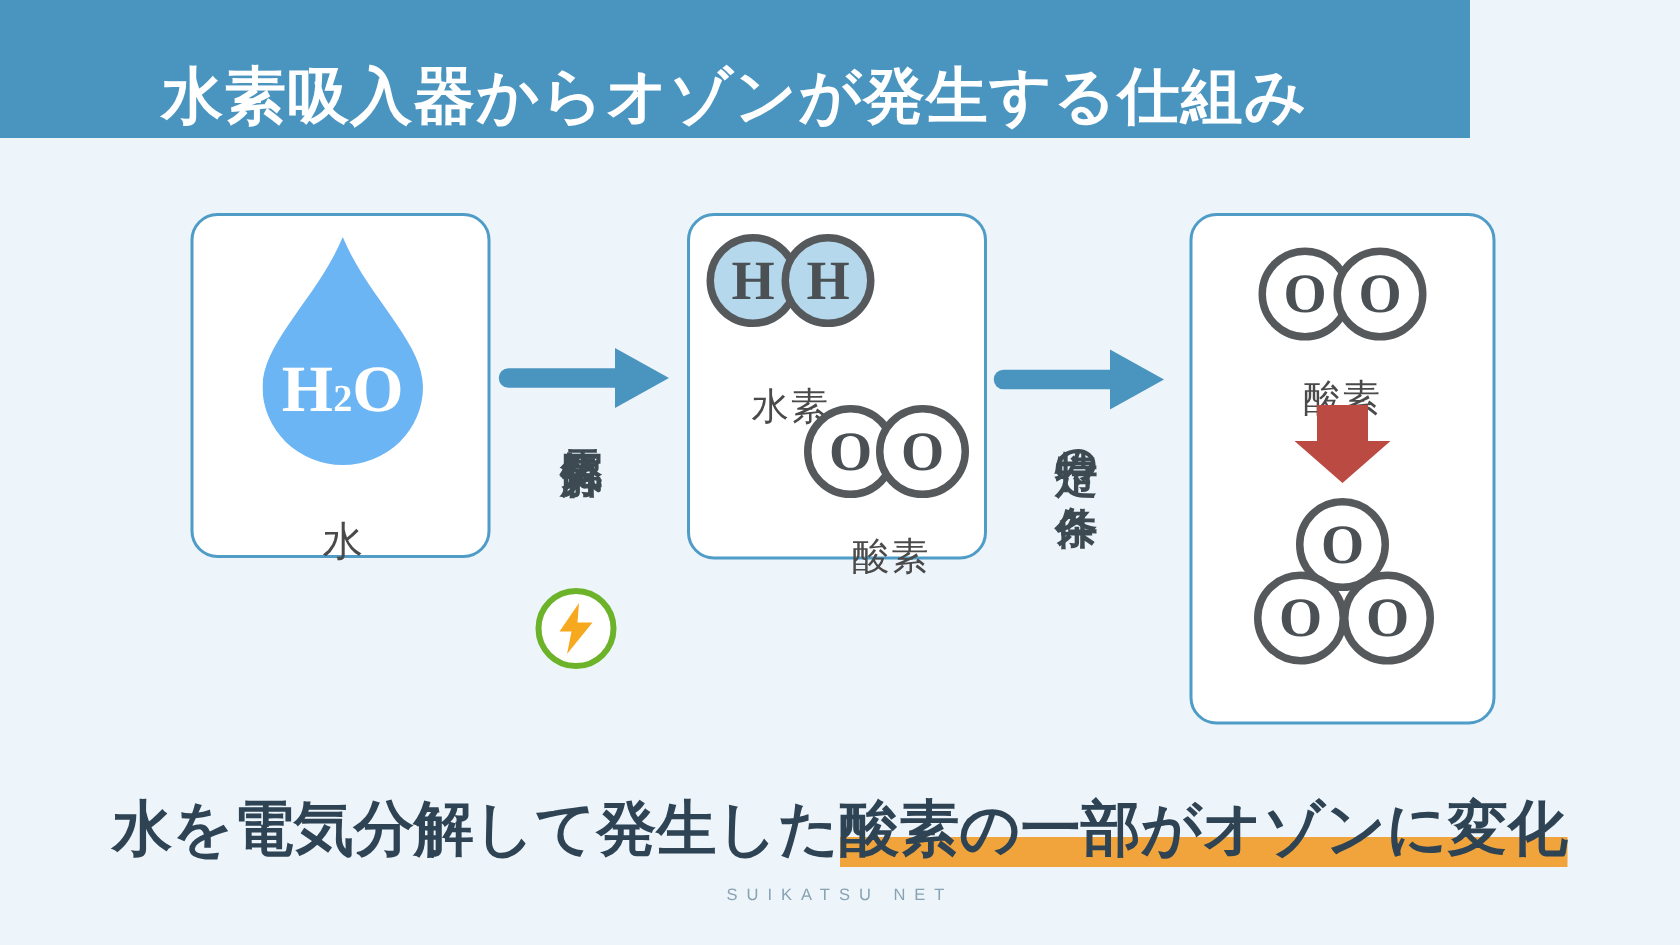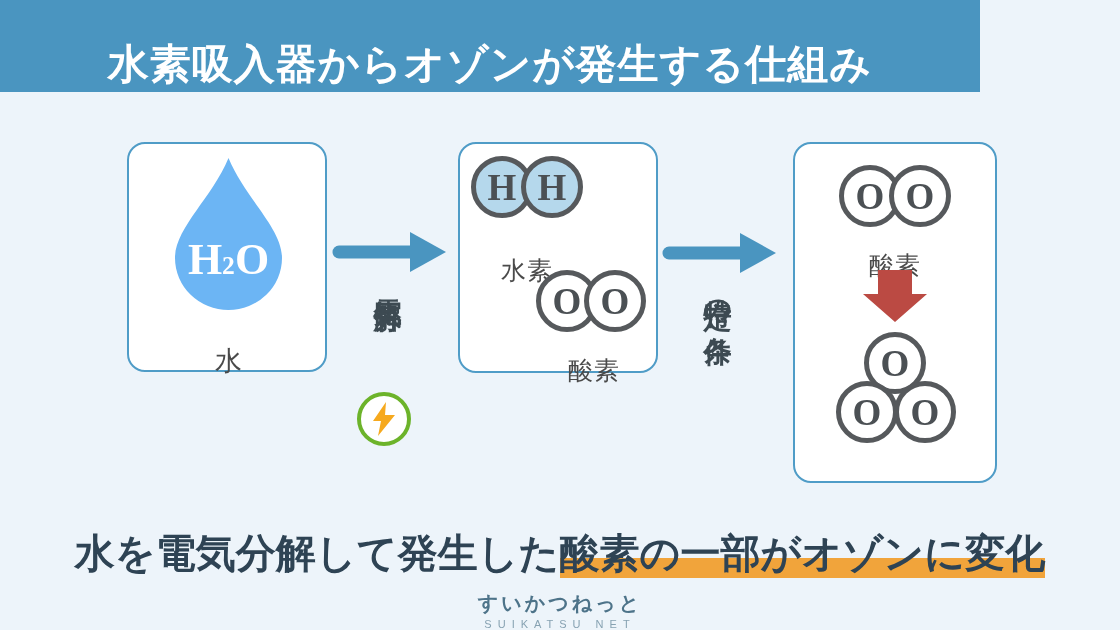--- a/index.html
+++ b/index.html
@@ -196,15 +196,14 @@
   <div class="mol mol-o3">
     <div class="atom c0">O</div>
     <div class="atom c1">O</div>
     <div class="atom c2">O</div>
   </div>
 </div>
 
 <div class="caption"><span>水を電気分解して発生した</span><span class="hl">酸素の一部がオゾンに変化</span></div>
 
 <div class="footer">
-  <div class="site-name">すいかつねっと</div>
   <div class="site-name-en">SUIKATSU NET</div>
 </div>
 
 </body></html>

